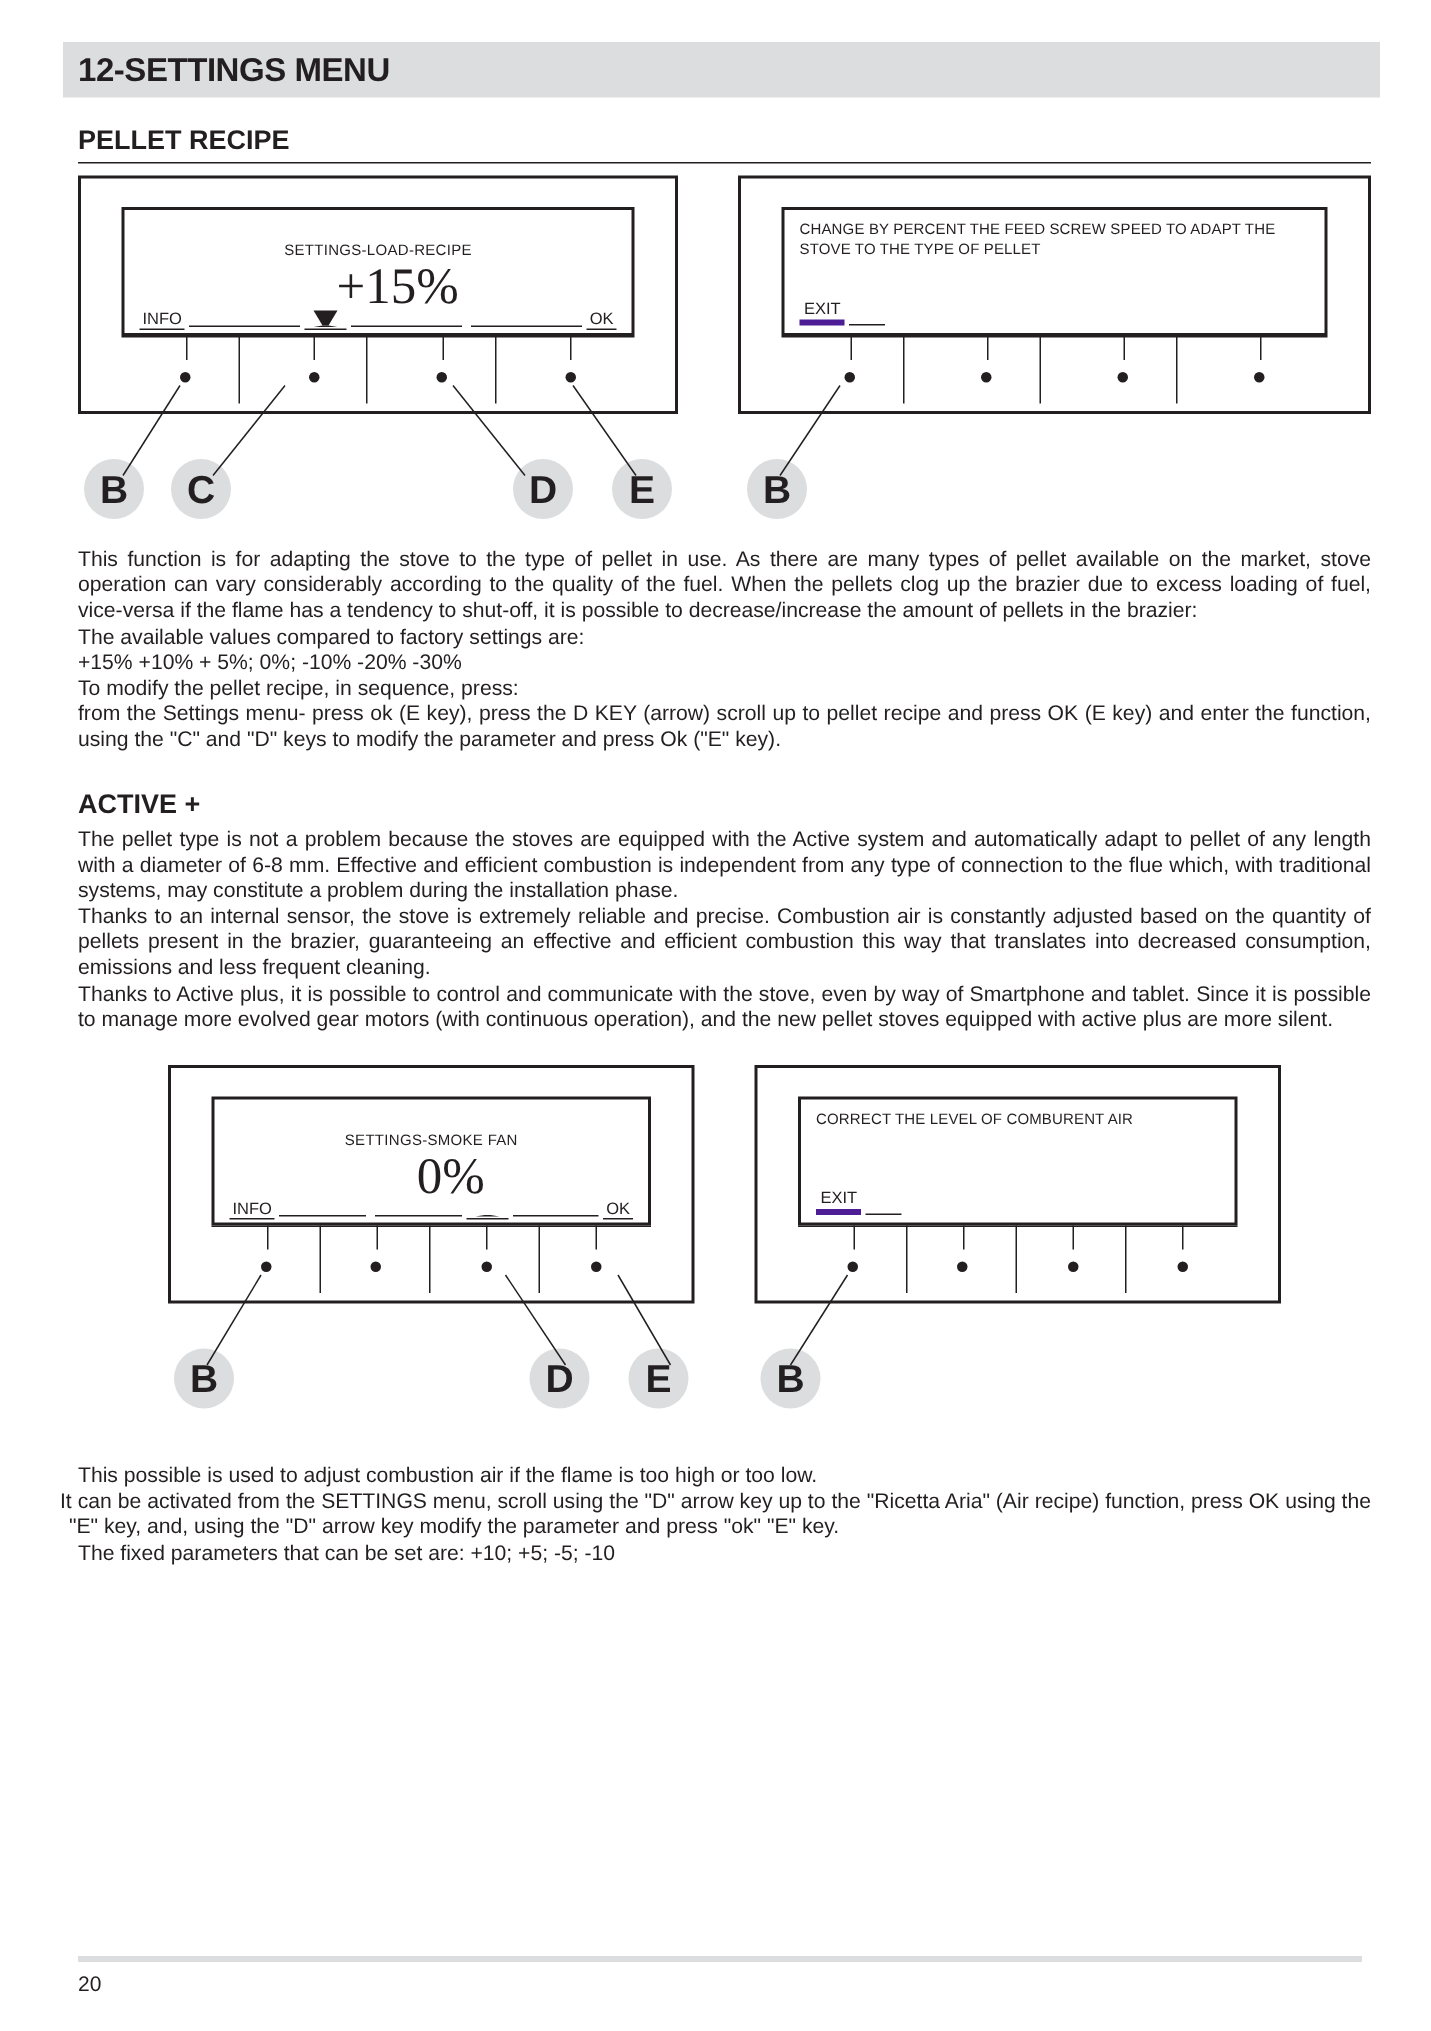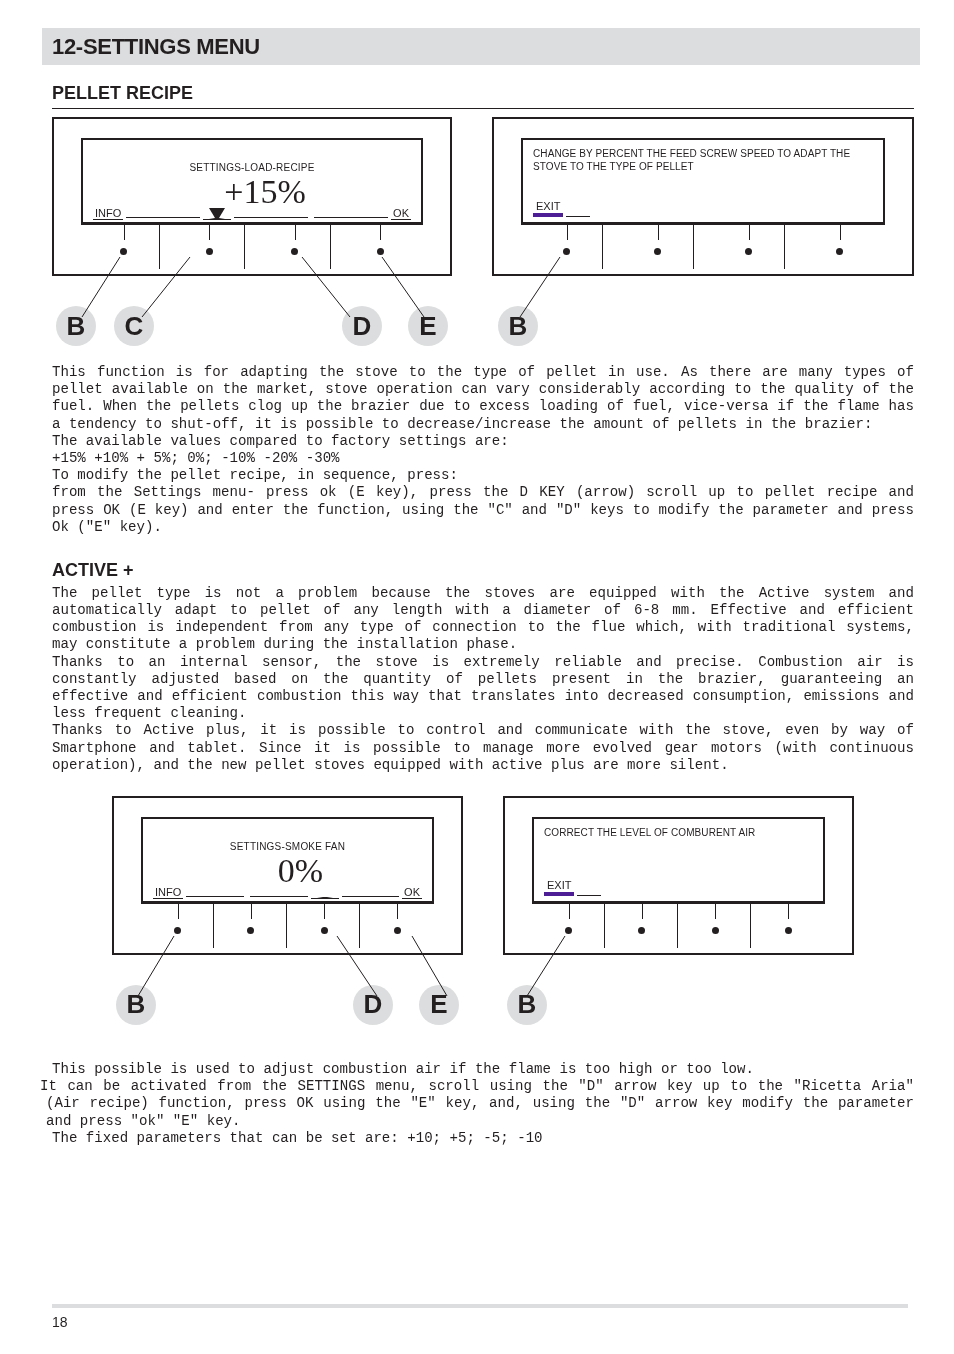--- a/index.html
+++ b/index.html
@@ -165,21 +165,21 @@
   }
   .exit-row span { border-bottom: 4px solid #4c1d95; display:inline-block; padding:0 3px 1px 3px; }
   .exit-row .fill { display:inline-block; border-bottom:1px solid #231f20; width: 24px; margin-left:3px; vertical-align:bottom;}
 
   p.body {
     font-size: 14.1px;
     line-height: 1.22;
     text-align: justify;
     margin-top: 2px;
     font-stretch: condensed;
-    font-family: Liberation Mono, monospace;
+    font-family: Liberation Sans, sans-serif;
   }
   p.body.tight { margin-top: 0; }
   .section-gap { height: 24px; }
 
   .pagenum {
     position: absolute;
     left: 52px;
     bottom: 24px;
     font-size: 14px;
   }
@@ -370,13 +370,13 @@
     </div>
   </div>
 
   <div style="height:16px;"></div>
   <p class="body">This possible is used to adjust combustion air if the flame is too high or too low.</p>
   <p class="body tight" style="text-indent:-6px; margin-left:-6px;"> It can be activated from the SETTINGS menu, scroll using the "D" arrow key up to the "Ricetta Aria" (Air recipe) function, press OK using the "E" key, and, using the "D" arrow key modify the parameter and press "ok" "E" key.</p>
   <p class="body tight">The fixed parameters that can be set are: +10; +5; -5; -10</p>
 </div>
 
 <hr class="footer-hr">
-<div class="pagenum">18</div>
+<div class="pagenum">20</div>
 
 </body></html>

